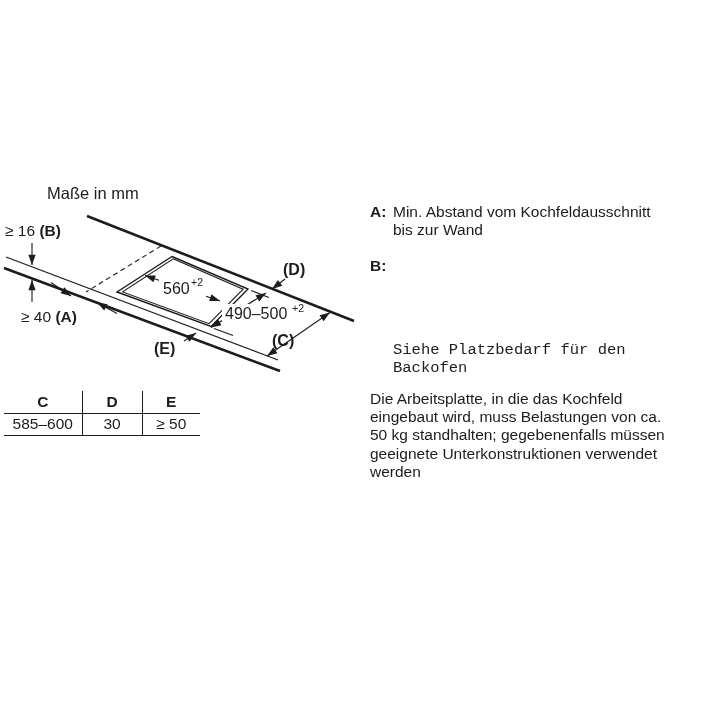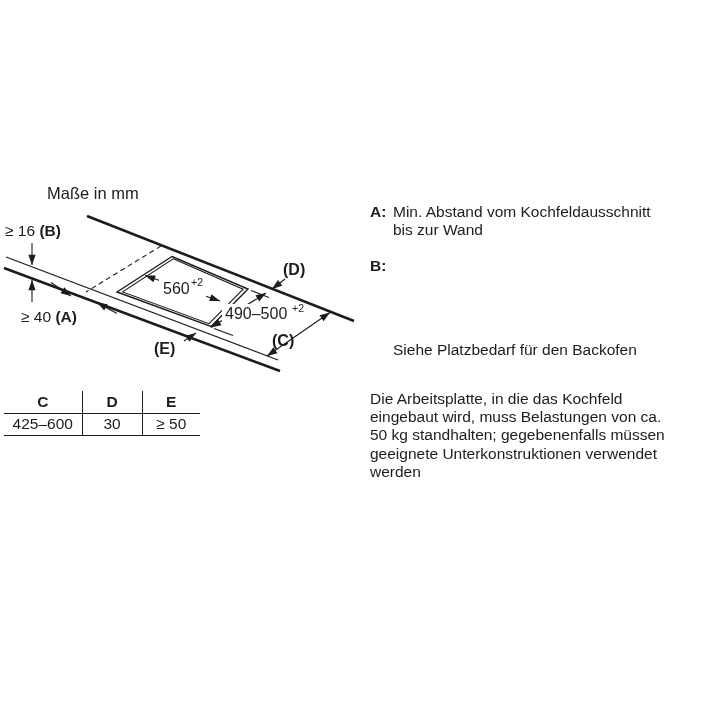--- a/index.html
+++ b/index.html
@@ -28,21 +28,21 @@
   .spec-table th { font-weight:bold; border-bottom:1.4px solid #1c1c1c; }
   .spec-table tr.row-divider td { border-bottom:1.4px solid #1c1c1c; }
   .spec-table .vline { border-left:1.4px solid #1c1c1c; }
 
   .note { font-size:15.5px; line-height:18.2px; color:#1c1c1c; }
   .note-row { position:absolute; left:370px; display:flex; width:330px; }
   .note-a { top:203px; }
   .note-b { top:257px; }
   .note-key { font-weight:bold; width:23px; flex:none; }
   .note-text { white-space:pre-line; }
-  .see-also { position:absolute; left:393px; top:341px; width:310px; }
+  .see-also { position:absolute; left:393px; top:341px; width:310px;font-family:Liberation Mono, monospace; }
   .load-note { position:absolute; left:370px; top:390px; width:335px; white-space:pre-line; }
 </style>
 </head>
 <body>
 
 <div class="units-label">Maße in mm</div>
 
 <svg class="diagram" width="360" height="240" viewBox="0 0 360 240">
   <defs>
     <marker id="ah" viewBox="0 0 12 9" markerWidth="12" markerHeight="9" refX="11" refY="4.5" orient="auto-start-reverse" markerUnits="userSpaceOnUse">
@@ -98,21 +98,21 @@
     </colgroup>
   <thead>
     <tr>
       <th>C</th>
       <th class="vline">D</th>
       <th class="vline">E</th>
     </tr>
   </thead>
   <tbody>
     <tr class="row-divider">
-      <td>425–600</td>
+      <td>585–600</td>
       <td class="vline">30</td>
       <td class="vline">≥ 50</td>
     </tr>
   </tbody>
 </table>
 
 <div class="note note-row note-a">
   <span class="note-key">A:</span>
   <div class="note-text">Min. Abstand vom Kochfeldausschnitt
 bis zur Wand</div>

